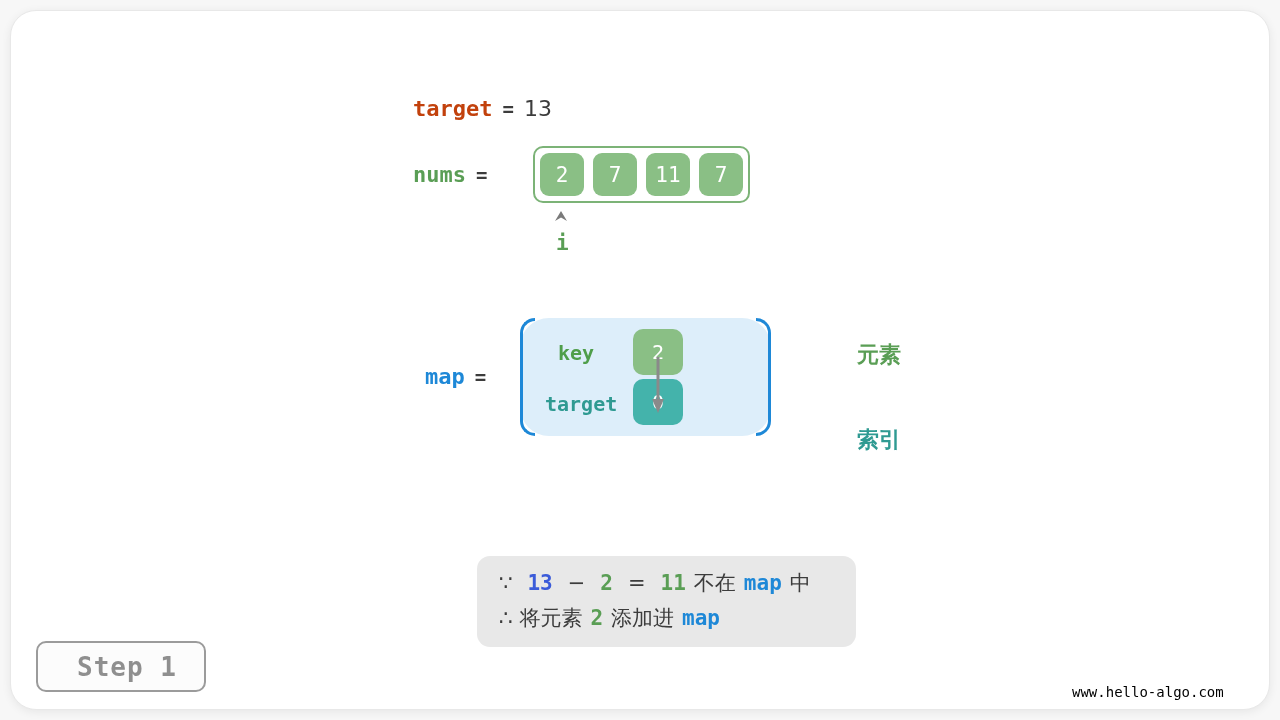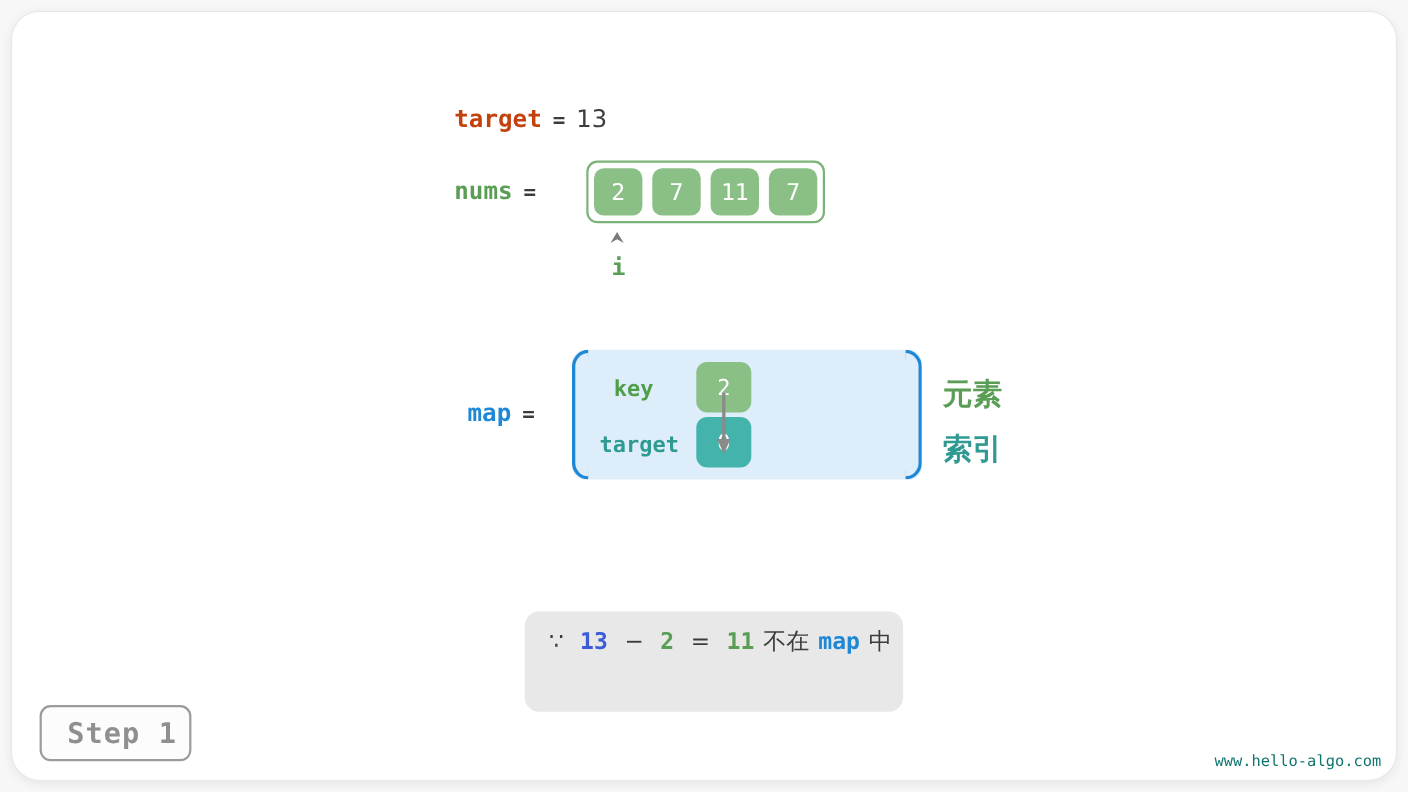--- a/index.html
+++ b/index.html
@@ -24,21 +24,21 @@
     border: 1px solid #e8e8e8;
     border-radius: 26px;
     box-shadow: 0 2px 10px rgba(0,0,0,0.07);
   }
   .mono { font-family: "DejaVu Sans Mono", monospace; }
   .bold { font-weight: bold; }
 
   .c-indigo { color: #c2410c; }
   .c-azure  { color: #1e88d7; }
   .c-green  { color: #5a9e55; }
-  .c-teal   { color: #2f9a92; }
+  .c-teal   { color: #2f9a92; margin-top: 35px; }
   .c-text   { color: #3c3c3c; }
 
   .expr {
     position: absolute;
     font-size: 22px;
     white-space: nowrap;
   }
   .expr .eq {
     font-family: "DejaVu Sans Mono", monospace;
     font-size: 19px;
@@ -81,23 +81,23 @@
     font-family: "DejaVu Sans Mono", monospace;
     font-weight: bold;
     font-size: 21px;
     color: #5a9e55;
   }
 
   
   .map-box {
     position: absolute;
     left: 520px; top: 318px;
-    width: 318px; height: 118px;
+    width: 251px; height: 118px;
     background: #ddeefa;
-    border-radius: 12px;
+    border-radius: 29px;
   }
   .bracket {
     position: absolute;
     top: 0; bottom: 0;
     width: 15px;
     border: 3px solid #1e88d7;
     box-sizing: border-box;
   }
   .bracket.left  { left: 0;  border-right: none; border-radius: 16px 0 0 16px; }
   .bracket.right { right: 0; border-left: none;  border-radius: 0 16px 16px 0; }
@@ -133,21 +133,21 @@
   .slashed-zero::after {
     content: "";
     position: absolute;
     left: 2px; right: 2px; top: 50%;
     border-top: 2px solid #ffffff;
     transform: rotate(-55deg);
   }
 
   .side-note {
     position: absolute;
-    font-size: 27px;
+    font-size: 22px;
     font-weight: bold;
     white-space: nowrap;
   }
 
   .narration {
     position: absolute;
     left: 492px; top: 511px;
     font-size: 21px;
     color: #3c3c3c;
     white-space: nowrap;
@@ -155,62 +155,61 @@
   .narration .code, .note-box .code-g, .note-box .code-b, .note-box .num-i, .note-box .num-g {
     font-family: "DejaVu Sans Mono", monospace;
     font-weight: bold;
     margin: 0 8px;
   }
   .narration .code { color: #5a9e55; }
 
   .note-box {
     position: absolute;
     left: 477px; top: 556px;
-    width: 344px; height: 91px;
+    width: 379px; height: 91px;
     background: #e8e8e8;
     border-radius: 13px;
     box-sizing: border-box;
     padding: 10px 0 0 15px;
     font-size: 21px;
     color: #3c3c3c;
     line-height: 35px;
     white-space: nowrap;
   }
   .note-box .num-i  { color: #3b5bd9; }
   .note-box .num-g  { color: #5a9e55; }
   .note-box .code-b { color: #1e88d7; }
   .note-box .op { margin: 0 7px; }
 
   .step-badge {
     position: absolute;
     left: 36px; top: 641px;
-    width: 138px; height: 51px;
+    width: 170px; height: 51px;
     background: #fcfcfc;
     border: 2px solid #9b9b9b;
     border-radius: 10px;
     box-sizing: border-box;
     display: flex;
     align-items: center;
     justify-content: center;
     font-family: "DejaVu Sans Mono", monospace;
     font-weight: bold;
     font-size: 26px;
     color: #8f8f8f;
     letter-spacing: 1px;
     padding-left: 12px;
   }
 
   .watermark {
     position: absolute;
     left: 1072px; top: 684px;
     font-family: "DejaVu Sans Mono", monospace;
     font-size: 14px;
-    color: #0f766e;
-    white-space: nowrap;
-    margin-left: 32px;
+    color: #000000;
+    white-space: nowrap;
   }
 </style>
 </head>
 <body>
 
 <div id="stage">
   <div class="card"></div>
 
   <div class="expr" style="left:413px; top:96px;">
     <span class="mono bold c-indigo">target</span><span class="eq">=</span><span class="c-text">13</span>
@@ -252,20 +251,23 @@
   </div>
 
   <div class="side-note c-green" style="left:857px; top:340px;">元素</div>
   <div class="side-note c-teal" style="left:857px; top:390px;">索引</div>
 
 
   <div class="note-box">
     <div>
       <span class="op">∵</span><span class="num-i">13</span><span class="op">−</span><span class="num-g">2</span><span class="op">=</span><span class="num-g">11</span><span>不在</span><span class="code-b">map</span><span>中</span>
     </div>
+    <div>
+      <span class="op">∴</span><span>将元素</span><span class="num-g">2</span><span>添加进</span><span class="code-b">map</span>
+    </div>
   </div>
 
   <div class="step-badge">
     <span>Step 1</span>
   </div>
 
   <div class="watermark">www.hello-algo.com</div>
 </div>
 
 </body></html>

